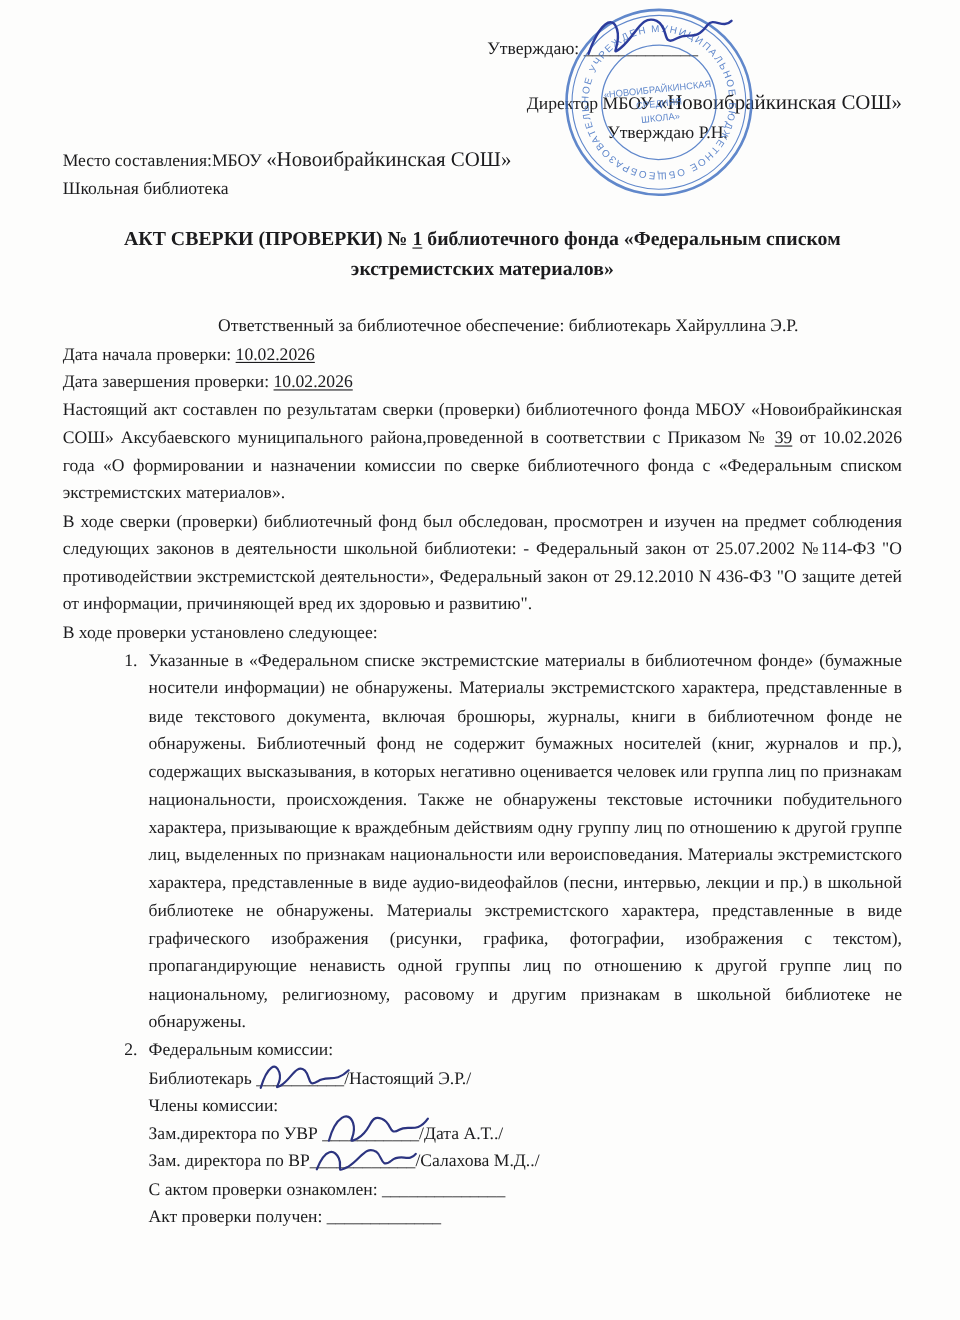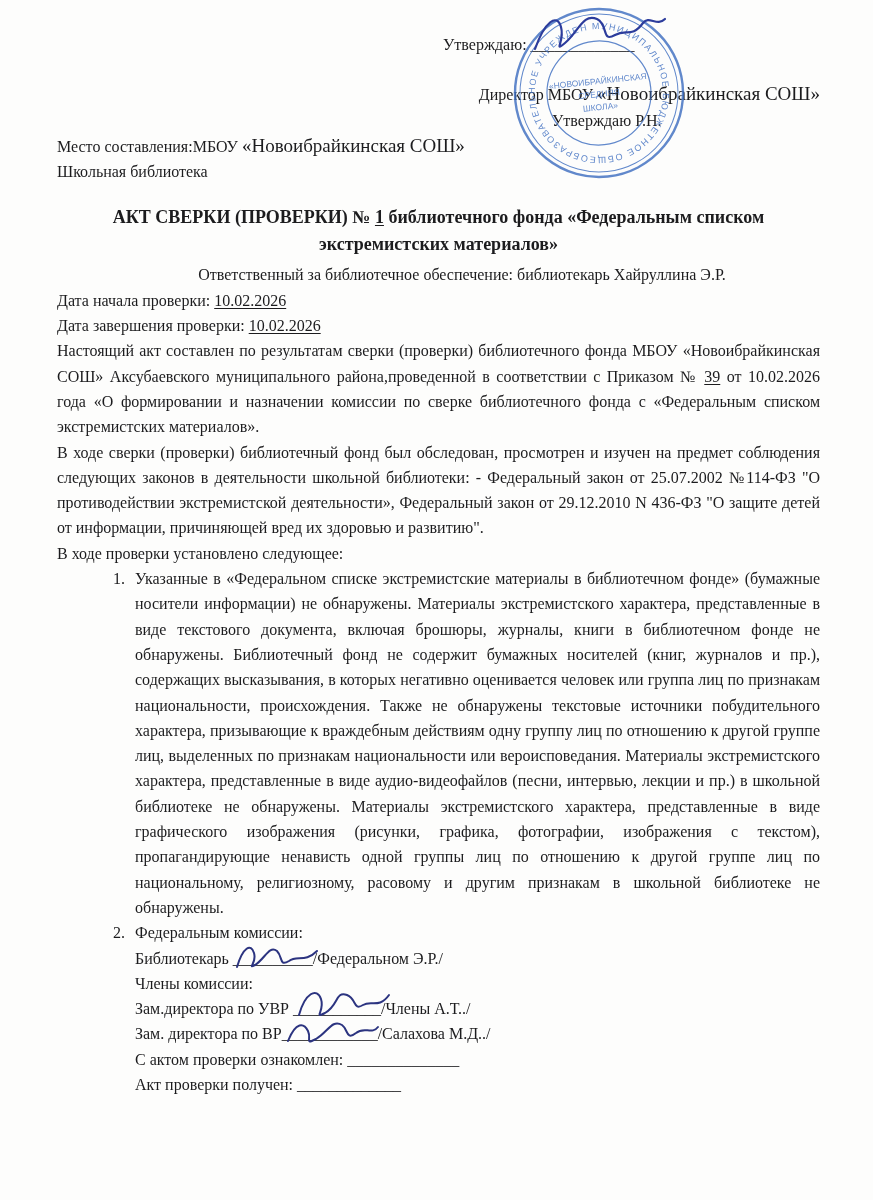--- a/index.html
+++ b/index.html
@@ -15,21 +15,21 @@
     line-height:25.3px;
     color:#1c1c1e;
     overflow:hidden;
   }
   .approve-line{margin-left:386px;}
   .director-line{text-align:right;margin-top:24px;white-space:nowrap;}
   .director-name{margin-left:495px;}
   .big{font-size:19px;}
   .u{text-decoration:underline;text-underline-offset:2px;}
   .title{
-    width:700px;margin:20px auto 4px;
+    width:700px;margin:20px auto 26px;
     text-align:center;font-weight:bold;font-size:18px;line-height:27px;
   }
   .indent{text-indent:47px;text-align:center;}
   .just{text-align:justify;}
   .finding{display:flex;}
   .f-num{flex:none;margin-left:56px;width:22px;}
   .f-body{flex:1;text-align:justify;}
   .f-body.plain{text-align:left;}
   .sig-row{white-space:nowrap;}
   .blank-wrap{position:relative;display:inline-block;}
@@ -94,27 +94,27 @@
     <div class="f-body">Указанные в «Федеральном списке экстремистские материалы в библиотечном фонде» (бумажные носители информации) не обнаружены. Материалы экстремистского характера, представленные в виде текстового документа, включая брошюры, журналы, книги в библиотечном фонде не обнаружены. Библиотечный фонд не содержит бумажных носителей (книг, журналов и пр.), содержащих высказывания, в которых негативно оценивается человек или группа лиц по признакам национальности, происхождения. Также не обнаружены текстовые источники побудительного характера, призывающие к враждебным действиям одну группу лиц по отношению к другой группе лиц, выделенных по признакам национальности или вероисповедания. Материалы экстремистского характера, представленные в виде аудио-видеофайлов (песни, интервью, лекции и пр.) в школьной библиотеке не обнаружены. Материалы экстремистского характера, представленные в виде графического изображения (рисунки, графика, фотографии, изображения с текстом), пропагандирующие ненависть одной группы лиц по отношению к другой группе лиц по национальному, религиозному, расовому и другим признакам в школьной библиотеке не обнаружены.</div>
   </div>
 
   <div class="finding">
     <span class="f-num">2.</span>
     <div class="f-body plain">
       <div>Федеральным комиссии:</div>
 
       <div class="sig-row"><span>Библиотекарь  </span><span class="blank-wrap"><span>__________</span><svg class="sig-svg" width="92" height="38" viewBox="0 0 92 38">
               <path d="M4 30 C10 10 18 6 21 16 C24 26 14 32 22 28 C32 22 36 8 44 14 C50 20 46 30 56 24 C64 18 72 26 84 14" fill="none" stroke="#2c3480" stroke-width="2" stroke-linecap="round"></path>
-            </svg></span><span>/Федеральном Э.Р./</span></div>
+            </svg></span><span>/Настоящий Э.Р./</span></div>
 
       <div> Члены комиссии:</div>
 
       <div class="sig-row"><span>Зам.директора по УВР </span><span class="blank-wrap"><span>___________</span><svg class="sig-svg" width="100" height="42" viewBox="0 0 100 42">
               <path d="M6 32 C12 10 24 4 28 16 C32 28 20 36 32 30 C46 22 42 8 54 12 C64 16 60 28 70 22 C78 17 86 26 96 12" fill="none" stroke="#2c3480" stroke-width="2" stroke-linecap="round"></path>
-            </svg></span><span>/Члены А.Т../</span></div>
+            </svg></span><span>/Дата А.Т../</span></div>
 
       <div class="sig-row"><span>Зам. директора по ВР</span><span class="blank-wrap"><span>____________</span><svg class="sig-svg" width="100" height="40" viewBox="0 0 100 40">
               <path d="M6 30 C14 10 22 12 26 20 C30 28 22 34 34 28 C46 21 50 8 60 14 C66 18 64 30 74 22 C82 15 90 24 96 16" fill="none" stroke="#2c3480" stroke-width="2" stroke-linecap="round"></path>
             </svg></span><span>/Салахова М.Д../</span></div>
 
       <div class="sig-row"><span>С актом проверки ознакомлен: </span><span class="blank-wrap"><span>______________</span></span></div>
 
       <div class="sig-row"><span> Акт проверки получен: </span><span class="blank-wrap"><span>_____________</span></span></div>
     </div>
   </div>

